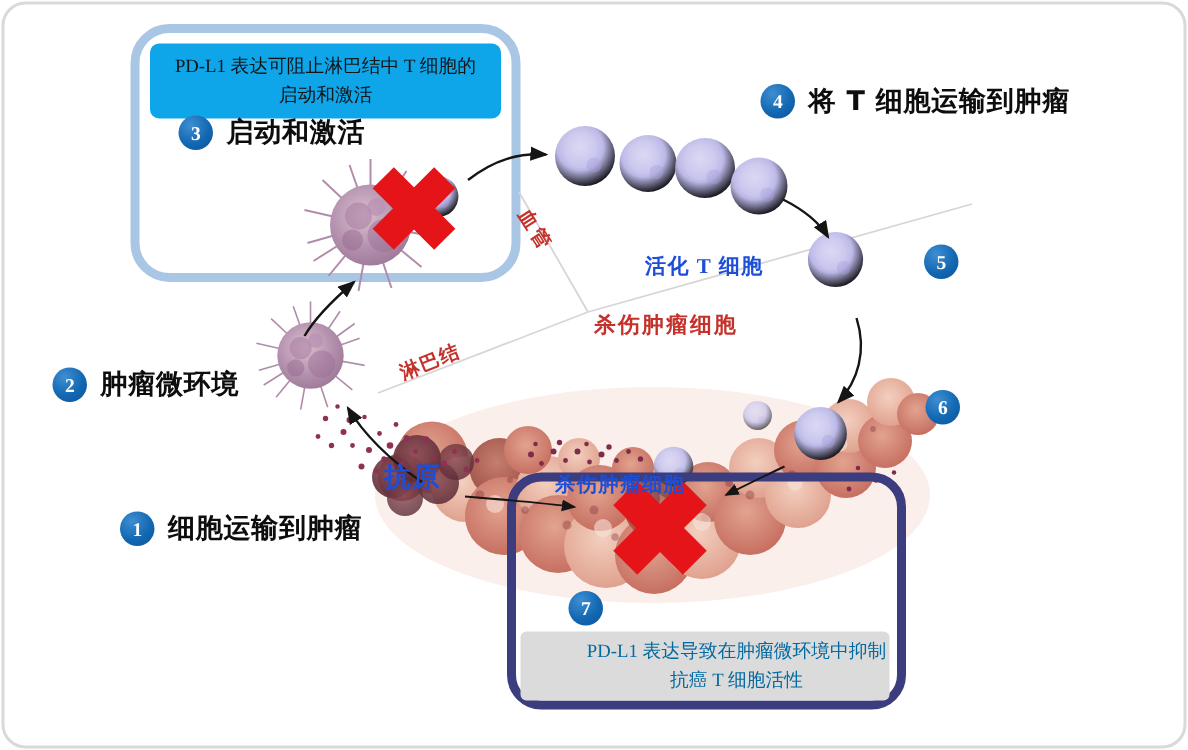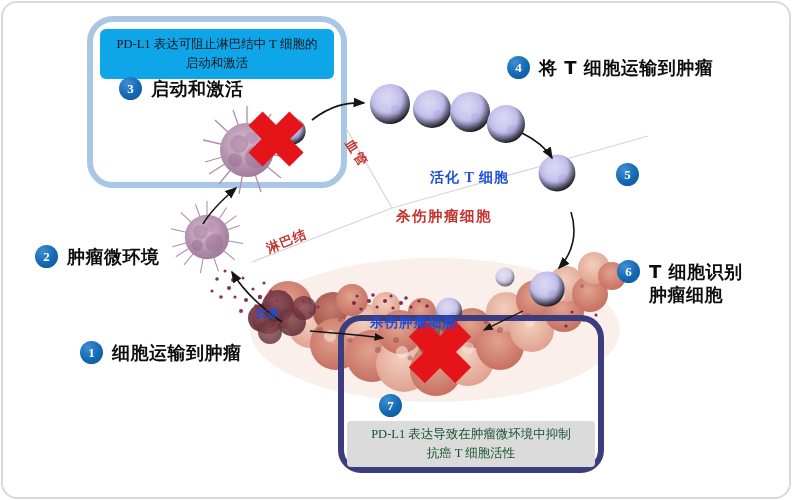--- a/index.html
+++ b/index.html
@@ -15,25 +15,25 @@
     background:#ffffff;z-index:1;
   }
   .callout-strip{
     position:absolute;background:#0ea5e9;border-radius:6px;
     display:flex;align-items:center;justify-content:center;text-align:center;
     font-family:"Liberation Serif",serif;font-size:12.5px;line-height:1.5;
     color:#141414;white-space:pre-line;font-weight:500;
   }
   .callout-top .callout-strip{left:7px;top:7px;right:7px;height:50px;}
   .callout-bottom-strip{
-    position:absolute;left:347px;top:421px;width:248px;height:46px;
+    position:absolute;left:347px;top:421px;width:204px;height:46px;
     background:#dbdbdb;border-radius:4px;z-index:3;
     display:flex;align-items:center;justify-content:center;text-align:center;
     font-family:"Liberation Serif",serif;font-size:12.5px;line-height:1.5;
-    color:#14532d;white-space:pre-line;font-weight:500;
+    color:#0369a1;white-space:pre-line;font-weight:500;padding-left:42px;
   }
   
   .art{position:absolute;left:0;top:0;z-index:2;}
   
   .step{position:absolute;display:flex;align-items:flex-start;gap:9px;z-index:3;}
   .step-num{
     flex:0 0 auto;width:23px;height:23px;border-radius:50%;
     background:radial-gradient(circle at 35% 28%, #3e8ed2 0%, #1368b2 55%, #0b539c 100%);
     color:#fff;font-weight:bold;font-size:13px;
     display:flex;align-items:center;justify-content:center;
@@ -50,21 +50,21 @@
   .s5{left:616px;top:163px;}
   .s6{left:617px;top:260px;}
   .s7{left:379px;top:394px;}
   
   .mini{position:absolute;z-index:3;font-family:"Liberation Serif",serif;font-weight:bold;white-space:nowrap;}
   .mini-red{color:#c5322c;}
   .mini-dark{color:#1d4ed8;margin-top:32px;}
   .lab-vessel{left:356px;top:136px;font-size:13px;letter-spacing:2px;transform:rotate(57deg);transform-origin:left top;}
   .lab-activated{left:430px;top:137px;font-size:14px;letter-spacing:1px;}
   .lab-lymph{left:264px;top:241px;font-size:13px;letter-spacing:1px;transform:rotate(-22deg);transform-origin:left top;}
-  .lab-antigen{left:256px;top:274px;font-size:11px;letter-spacing:1px;text-align:center;}
+  .lab-antigen{left:256px;top:274px;font-size:18px;letter-spacing:1px;text-align:center;}
   .lab-tme{left:396px;top:207px;font-size:14.5px;letter-spacing:1.5px;}
   .lab-apop{left:370px;top:282px;font-size:13.5px;letter-spacing:1px;}
 </style>
 </head>
 <body>
 
 <div class="stage">
   <div class="frame"></div>
 
   <div class="callout-top">
@@ -312,22 +312,20 @@
   </div>
   <div class="step s4">
     <span class="step-num">4</span>
     <span class="step-label">将 T 细胞运输到肿瘤</span>
   </div>
   <div class="step s5">
     <span class="step-num">5</span>
   </div>
   <div class="step s6">
     <span class="step-num">6</span>
-    <span class="step-label">T 细胞识别
-肿瘤细胞</span>
   </div>
   <div class="step s7">
     <span class="step-num">7</span>
   </div>
 
   <div class="mini mini-red lab-vessel">血管</div>
   <div class="mini mini-dark lab-activated">活化 T 细胞</div>
   <div class="mini mini-red lab-lymph">淋巴结</div>
   <div class="mini mini-dark lab-antigen">抗原</div>
   <div class="mini mini-red lab-tme">杀伤肿瘤细胞</div>

